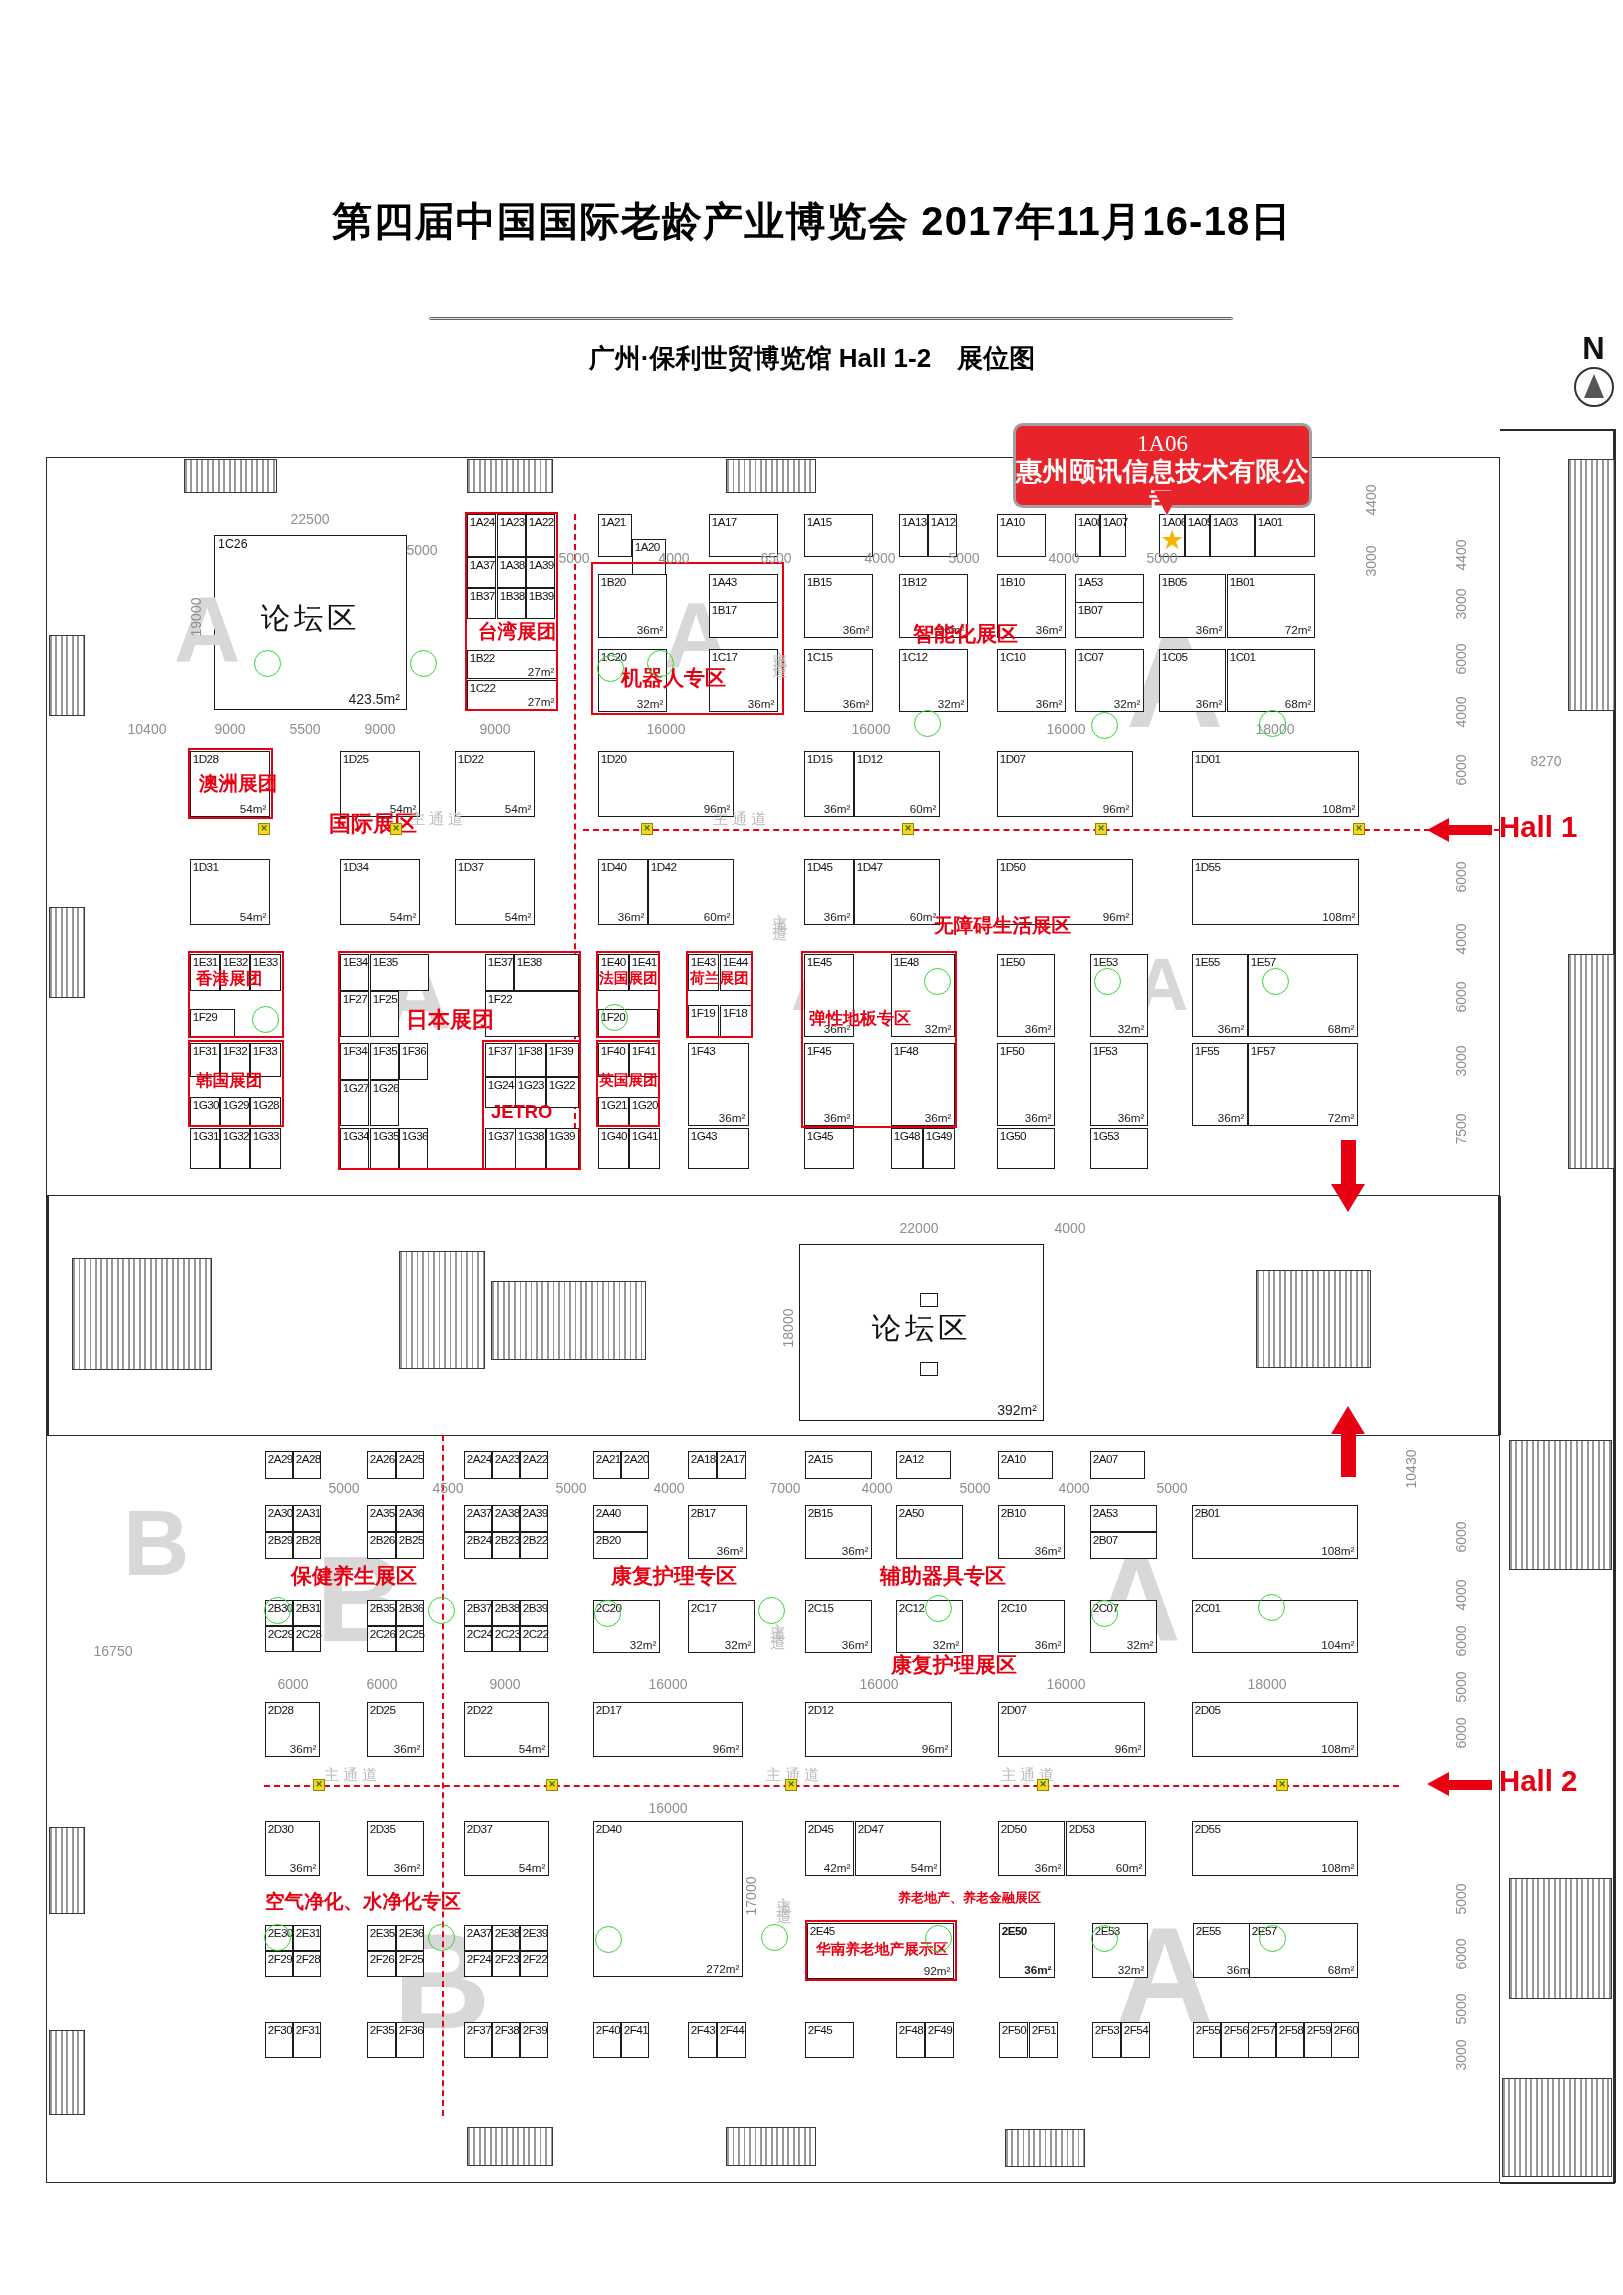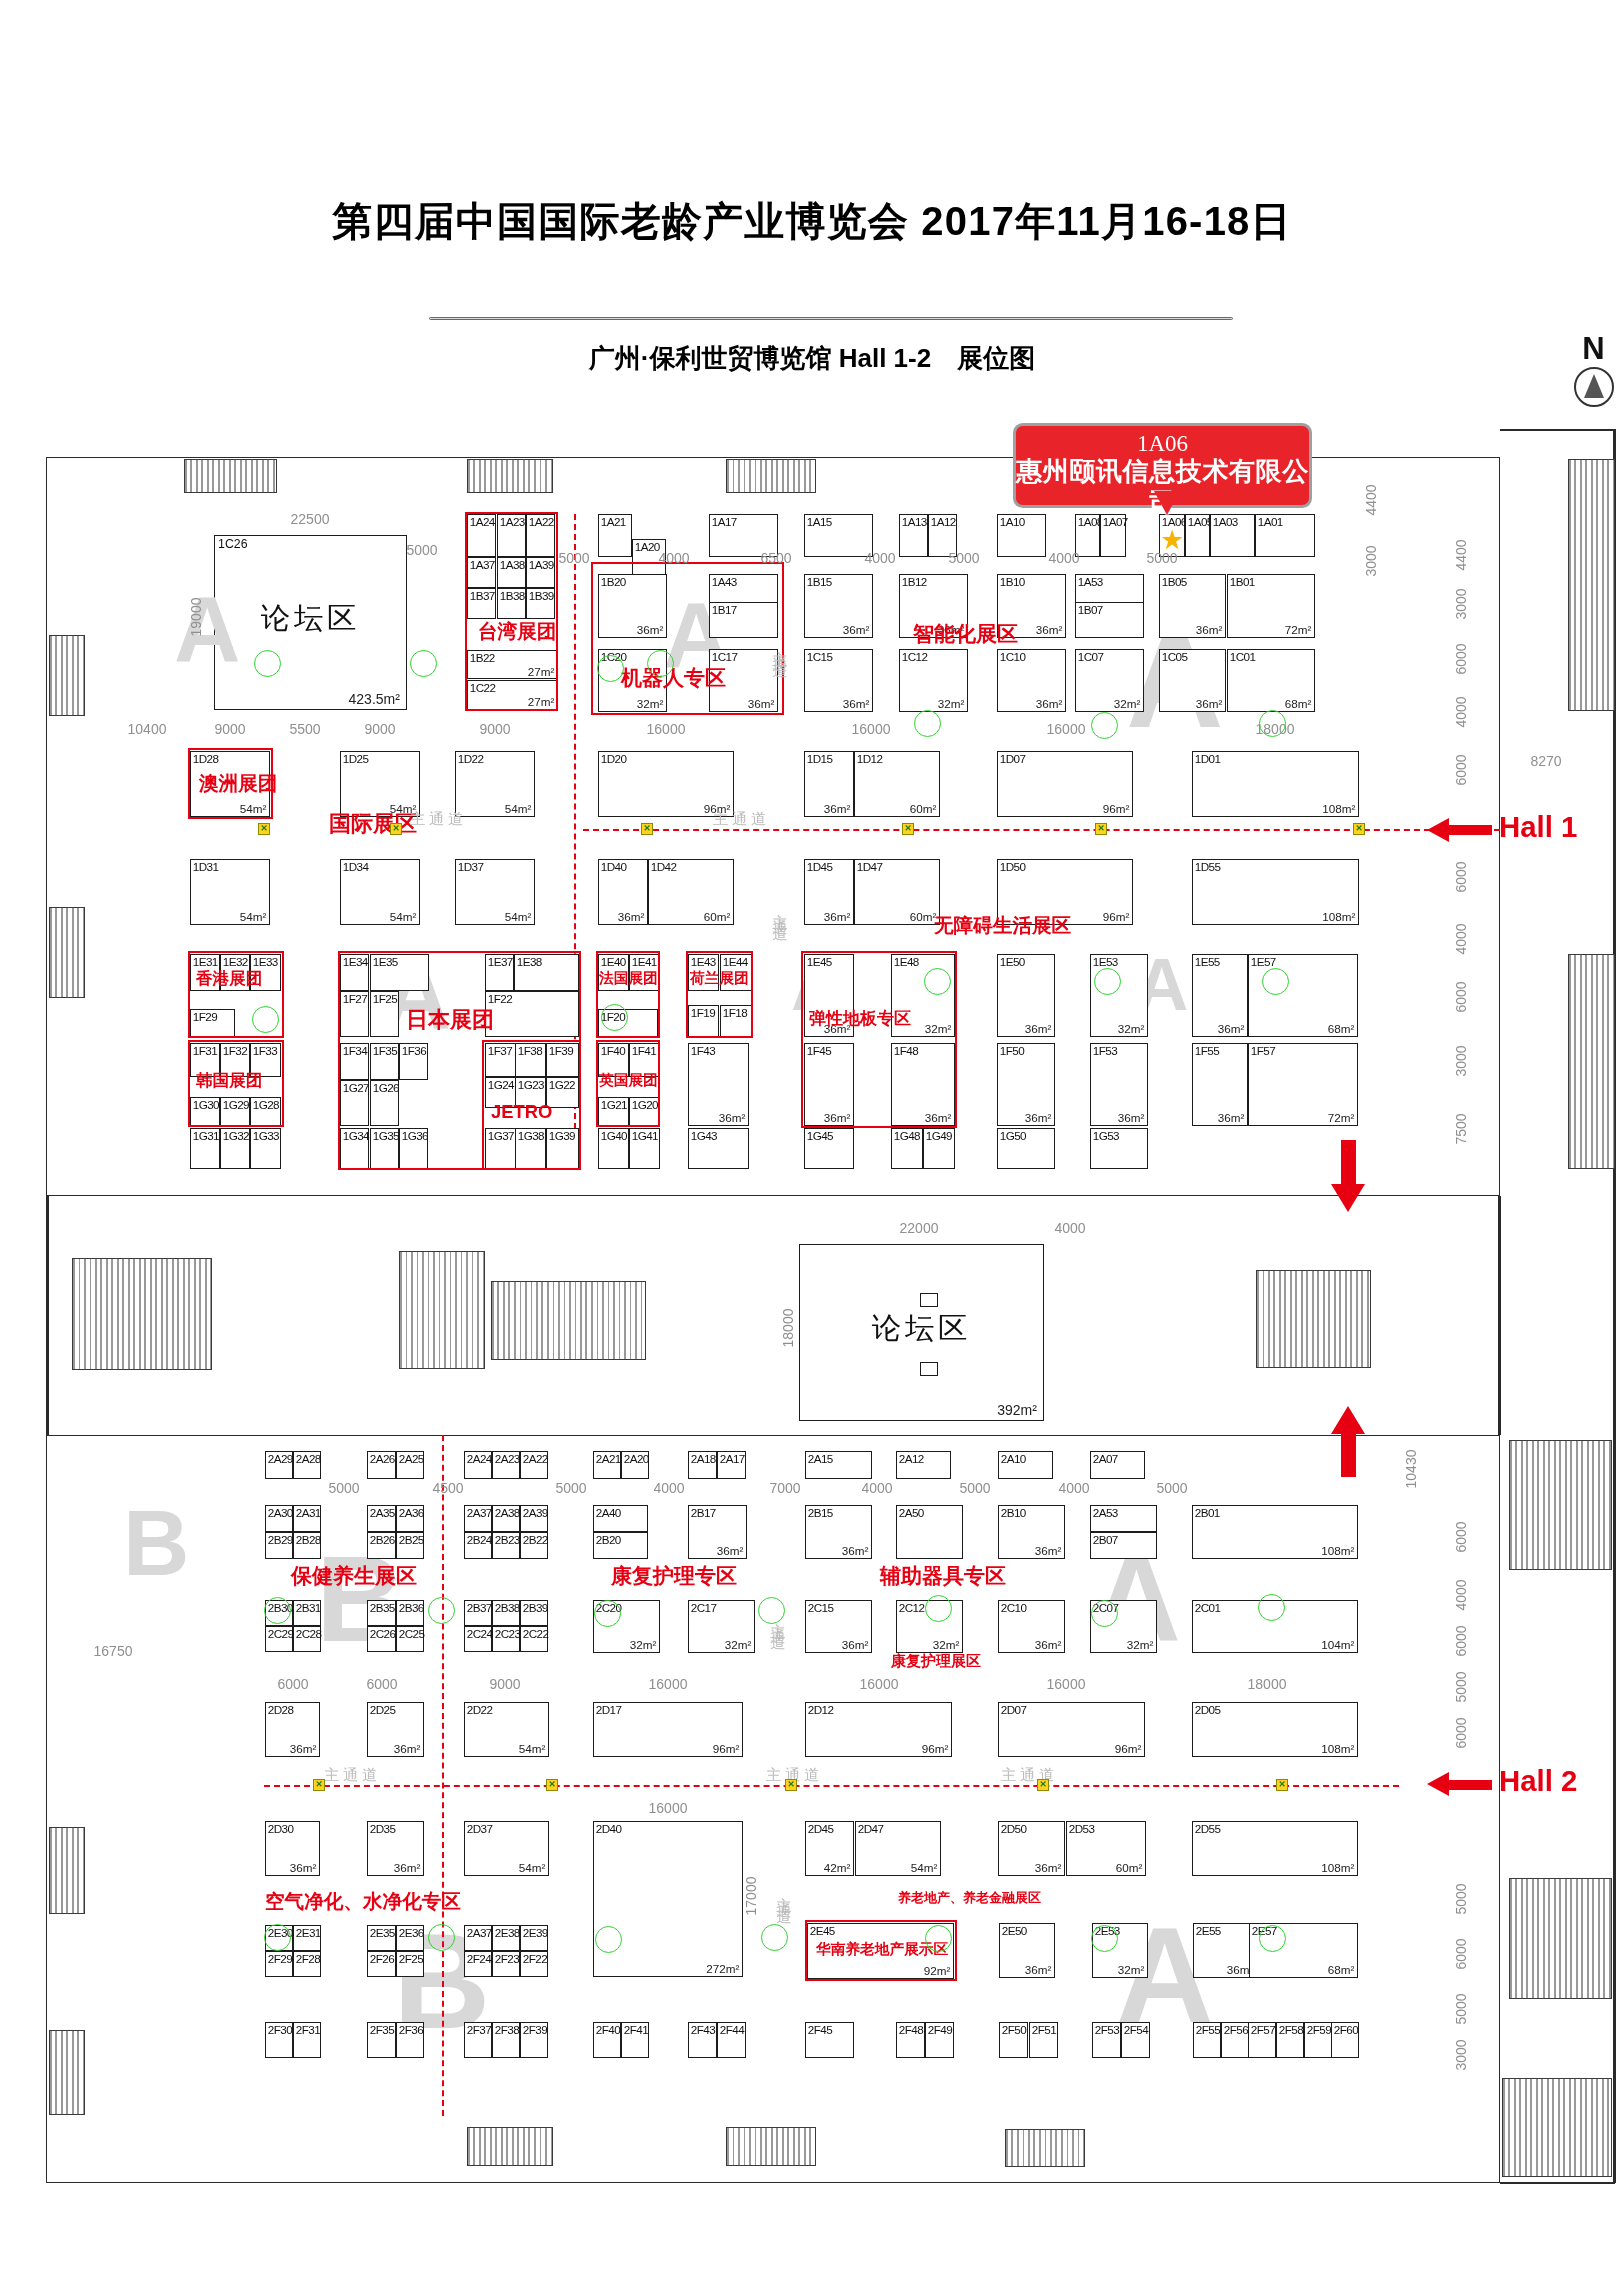--- a/index.html
+++ b/index.html
@@ -858,21 +858,21 @@
     <div class="booth" style="left: 492px; top: 1951px; width: 28px; height: 26px;">
       <span class="bid">2F23</span>
     </div>
     <div class="booth" style="left: 520px; top: 1951px; width: 28px; height: 26px;">
       <span class="bid">2F22</span>
     </div>
     <div class="booth" style="left: 807px; top: 1923px; width: 147px; height: 56px;">
       <span class="bid">2E45</span>
       <span class="barea">92m²</span>
     </div>
-    <div class="booth" style="left: 999px; top: 1923px; width: 56px; height: 55px;">
+    <div class="booth" style="left: 999px; top: 1923px; width: 56px; height: 55px; font-weight: bold;">
       <span class="bid">2E50</span>
       <span class="barea">36m²</span>
     </div>
     <div class="booth" style="left: 1092px; top: 1923px; width: 56px; height: 55px;">
       <span class="bid">2E53</span>
       <span class="barea">32m²</span>
     </div>
     <div class="booth" style="left: 1193px; top: 1923px; width: 64px; height: 55px;">
       <span class="bid">2E55</span>
       <span class="barea">36m²</span>
@@ -975,21 +975,21 @@
     <div class="zl" style="left: 599px; top: 970px; font-size: 14.7px;">法国展团</div>
     <div class="zl" style="left: 690px; top: 970px; font-size: 14.7px;">荷兰展团</div>
     <div class="zl" style="left: 406px; top: 1008px; font-size: 22px;">日本展团</div>
     <div class="zl" style="left: 196px; top: 1072px; font-size: 16.6px;">韩国展团</div>
     <div class="zl" style="left: 599px; top: 1072px; font-size: 14.7px;">英国展团</div>
     <div class="zl" style="left: 491px; top: 1102px; font-size: 18.4px;">JETRO</div>
     <div class="zl" style="left: 809px; top: 1010px; font-size: 17px;">弹性地板专区</div>
     <div class="zl" style="left: 291px; top: 1564px; font-size: 21px;">保健养生展区</div>
     <div class="zl" style="left: 611px; top: 1564px; font-size: 21px;">康复护理专区</div>
     <div class="zl" style="left: 880px; top: 1564px; font-size: 21px;">辅助器具专区</div>
-    <div class="zl" style="left: 891px; top: 1653px; font-size: 15px;">康复护理展区</div>
+    <div class="zl" style="left: 891px; top: 1653px; font-size: 21px;">康复护理展区</div>
     <div class="zl" style="left: 265px; top: 1891px; font-size: 19.6px;">空气净化、水净化专区</div>
     <div class="zl" style="left: 898px; top: 1891px; font-size: 13px;">养老地产、养老金融展区</div>
     <div class="zl" style="left: 816px; top: 1941px; font-size: 14.7px;">华南养老地产展示区</div>
     <div class="dim" style="left: 574px; top: 558px;">5000</div>
     <div class="dim" style="left: 674px; top: 558px;">4000</div>
     <div class="dim" style="left: 776px; top: 558px;">6500</div>
     <div class="dim" style="left: 880px; top: 558px;">4000</div>
     <div class="dim" style="left: 964px; top: 558px;">5000</div>
     <div class="dim" style="left: 1064px; top: 558px;">4000</div>
     <div class="dim" style="left: 1162px; top: 558px;">5000</div>

